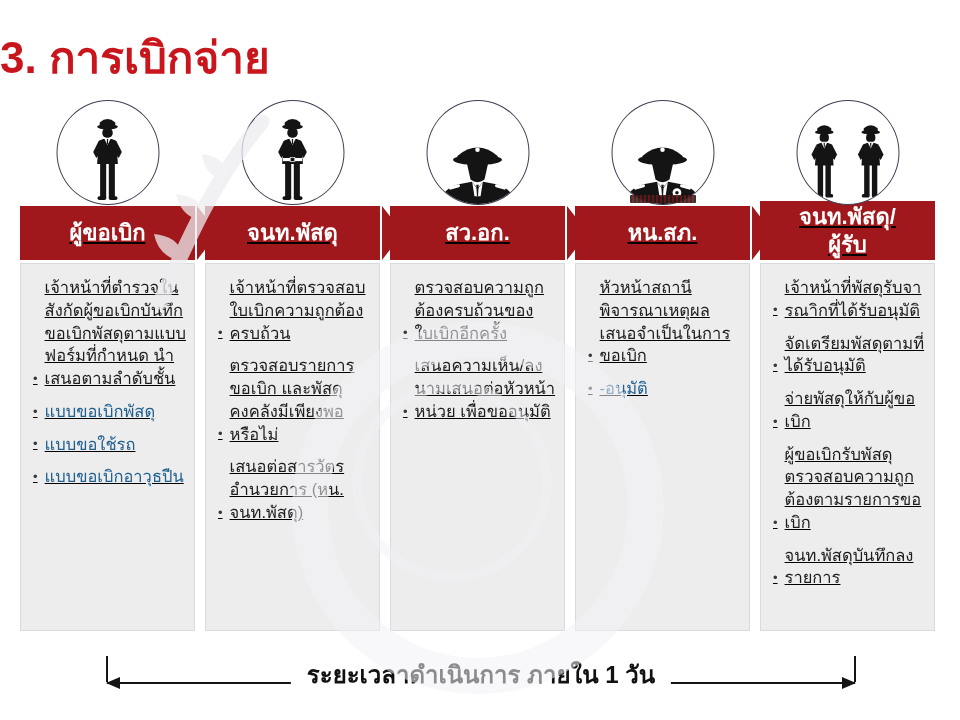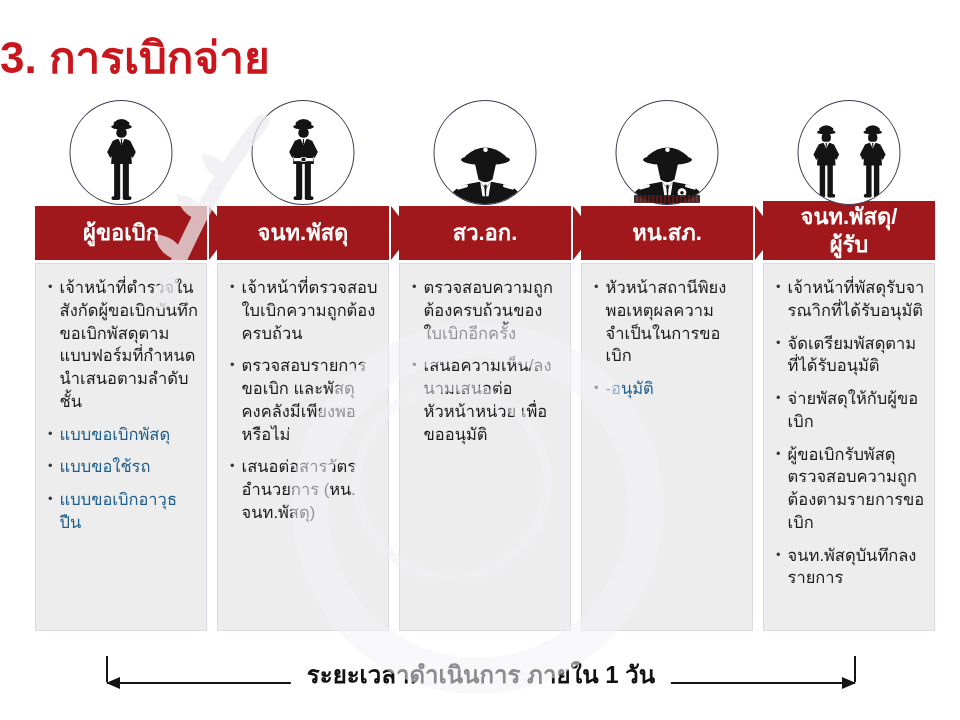--- a/index.html
+++ b/index.html
@@ -25,21 +25,21 @@
   }
   .wm-ring-inner{
     left:352px;top:360px;width:180px;height:180px;border-radius:50%;
     border:10px solid #f2f2f5;opacity:.5;
   }
   .wm-feather{left:146px;top:88px;opacity:.75;}
 
   
   .columns{
     position:relative;display:flex;gap:10px;
-    margin:6px 25px 0 35px;z-index:1;
+    margin:6px 25px 0 20px;z-index:1;text-decoration:underline;
   }
   .col{flex:1 1 0;display:flex;flex-direction:column;min-width:0;position:relative;}
 
   .icon-area{position:relative;height:98px;z-index:3;}
   .circle{
     position:absolute;left:50%;top:2px;transform:translateX(-50%);
     width:101px;height:103px;border-radius:50%;
     border:1.5px solid #3e3e56;background:#fff;
     display:flex;align-items:flex-end;justify-content:center;
     overflow:hidden;
@@ -70,21 +70,21 @@
     filter:drop-shadow(1px 1px 0 rgba(255,255,255,.85));
   }
 
   .body{
     margin-top:3px;height:368px;box-sizing:border-box;
     background:var(--panel);border:1px solid var(--panel-border);
     padding:12px 8px 8px 8px;position:relative;z-index:1;
   }
   ul.bullets{list-style:none;margin:0;padding:0;}
   li.bullet{
-    display:flex;align-items:flex-start;
+    display:flex;align-items:flex-end;
     font-size:16.5px;line-height:1.38;margin:0 0 10px 0;
     color:#1c1c1c;font-weight:500;
   }
   li.bullet::before{
     content:"•";flex:0 0 auto;font-size:13px;line-height:1.7;
     margin:0 7px 0 4px;color:#3a3a3a;
   }
   li.bullet.blue{color:var(--blue);}
 
   
@@ -275,21 +275,21 @@
         </div>
     <div class="header-wrap">
       <div class="header">
         <span class="header-label">หน.สภ.</span>
       <div class="chevron"></div>
           </div>
     </div>
     <div class="body">
       <ul class="bullets">
             <li class="bullet dark">
-              <span>หัวหน้า​สถานี​พิยงพอ​เหตุผล​ความ​จำเป็น​ใน​การ​ขอเบิก</span>
+              <span>หัวหน้า​สถานี​พิจารณา​เหตุผล​เสนอ​จำเป็น​ใน​การ​ขอเบิก</span>
             </li>
             <li class="bullet blue">
               <span>-อนุมัติ</span>
             </li>
           </ul>
     </div>
   </div>
 
   <div class="col">
     <div class="icon-area">

